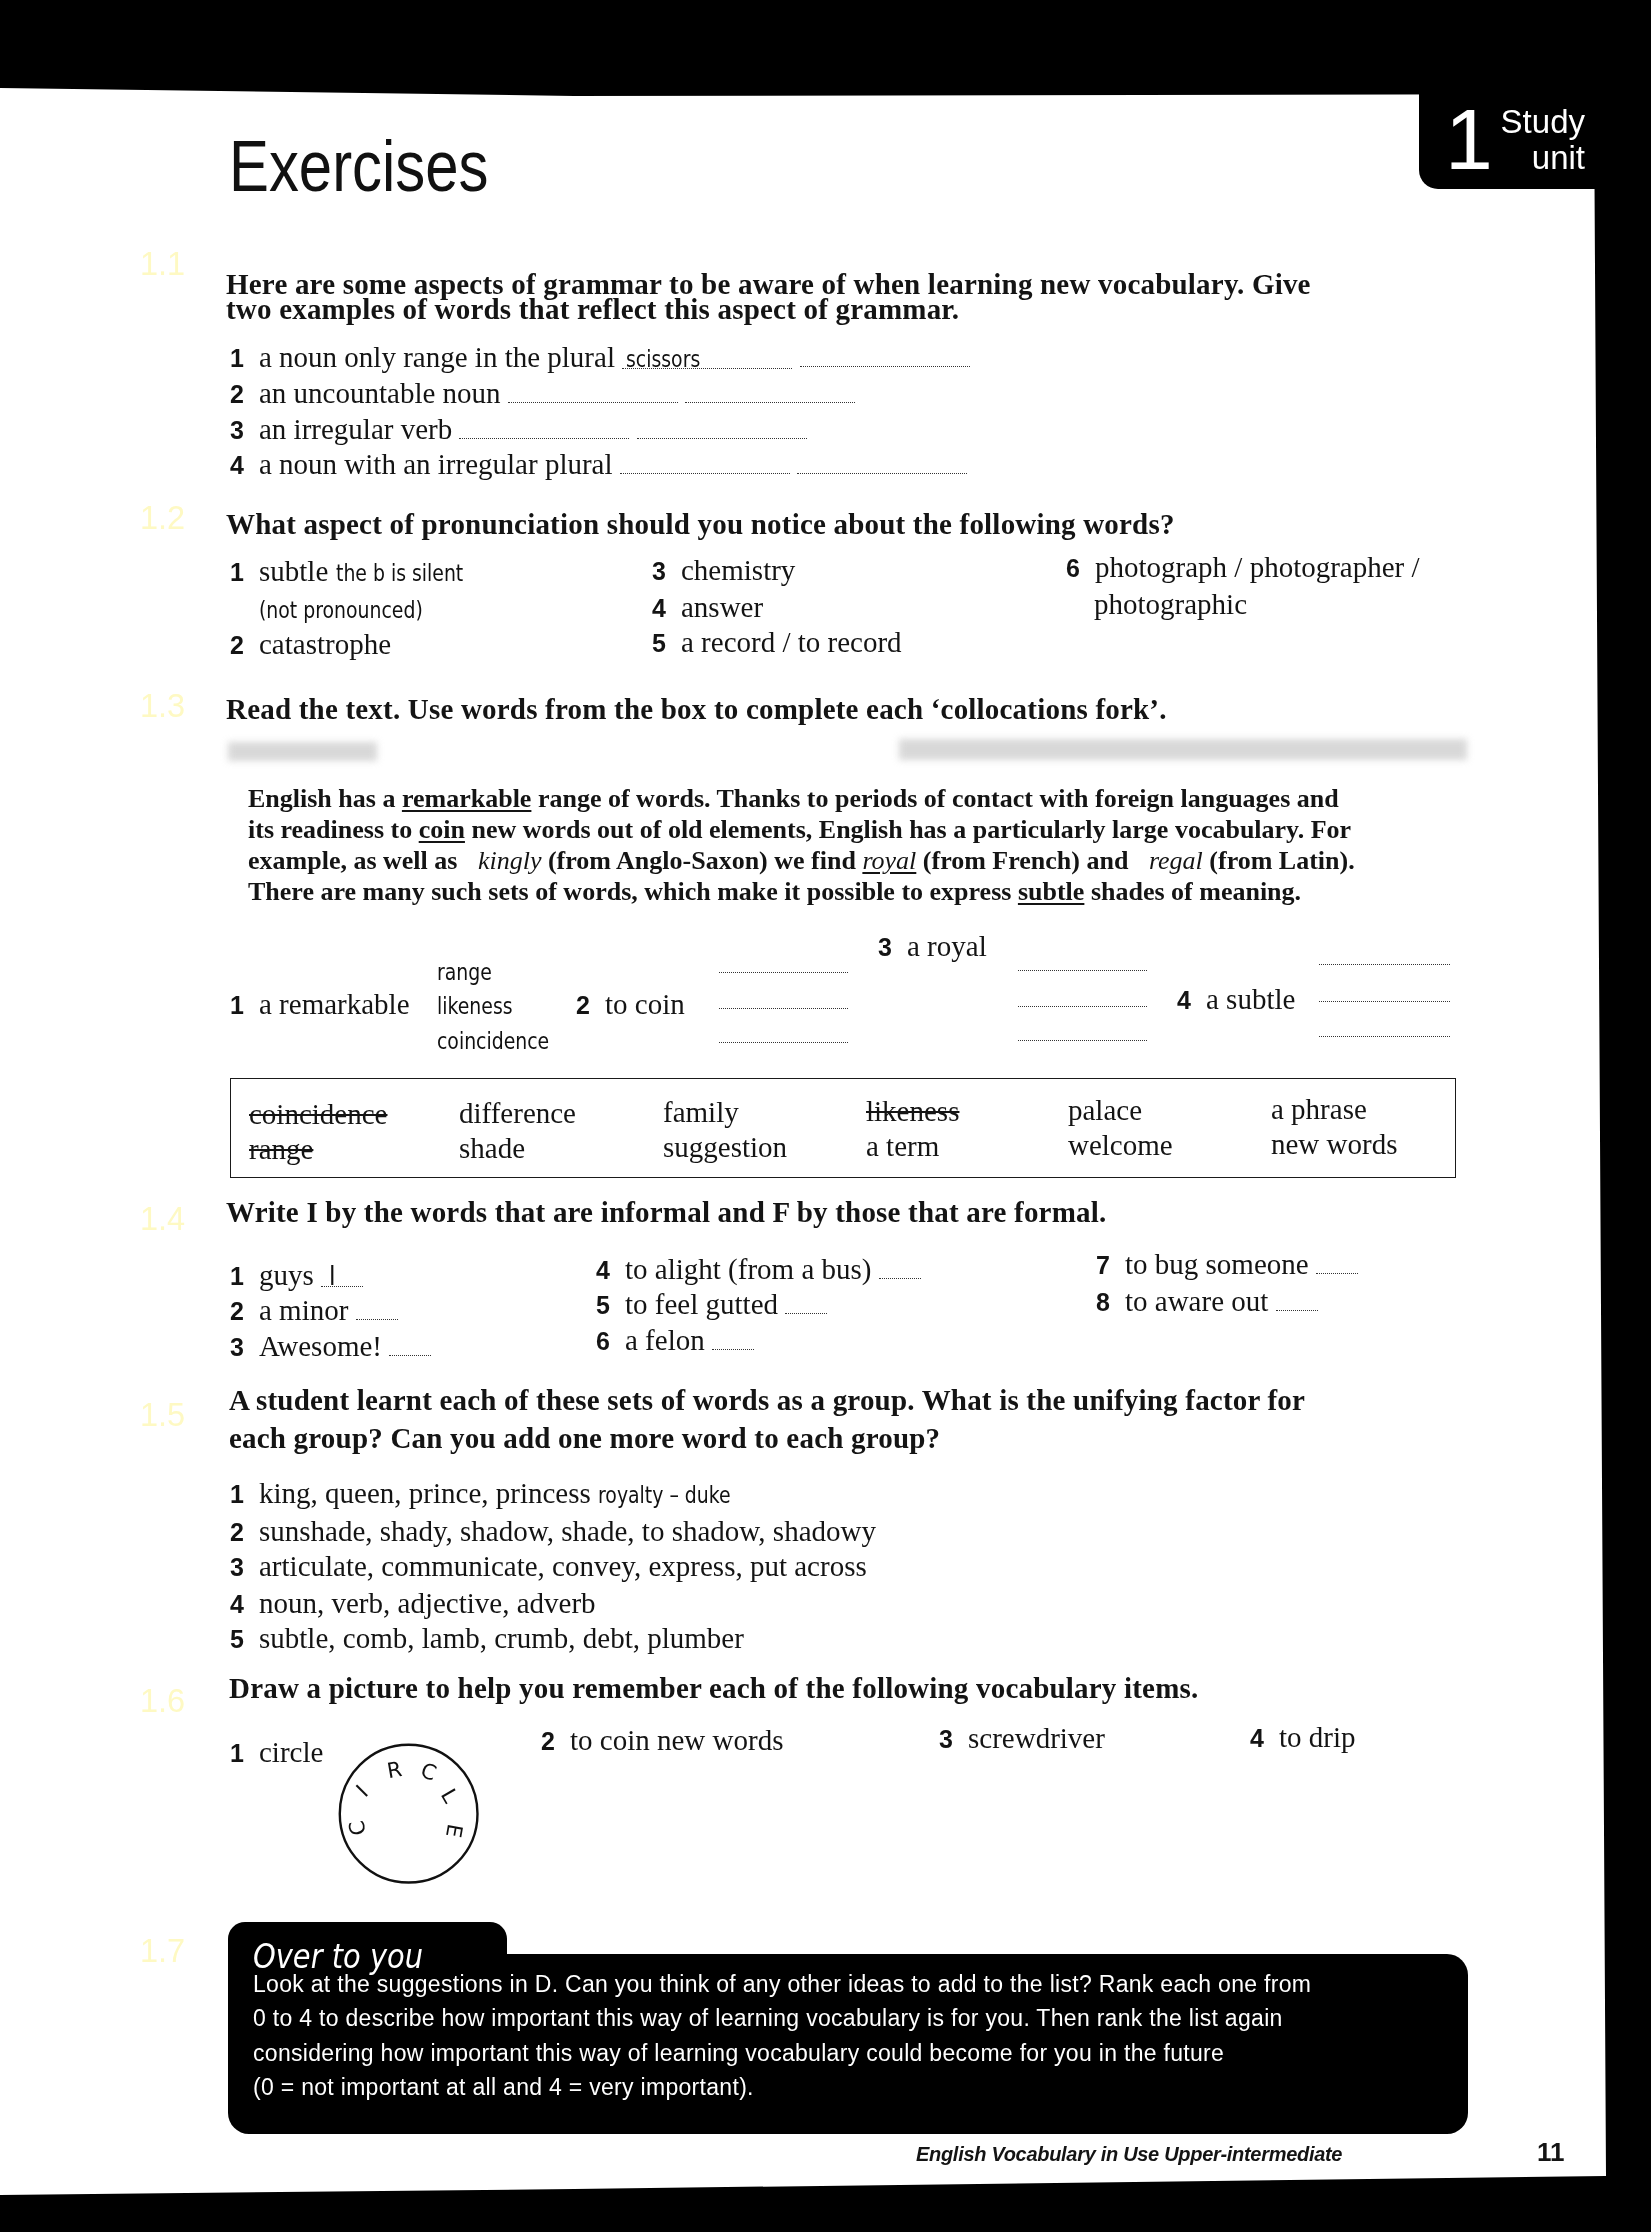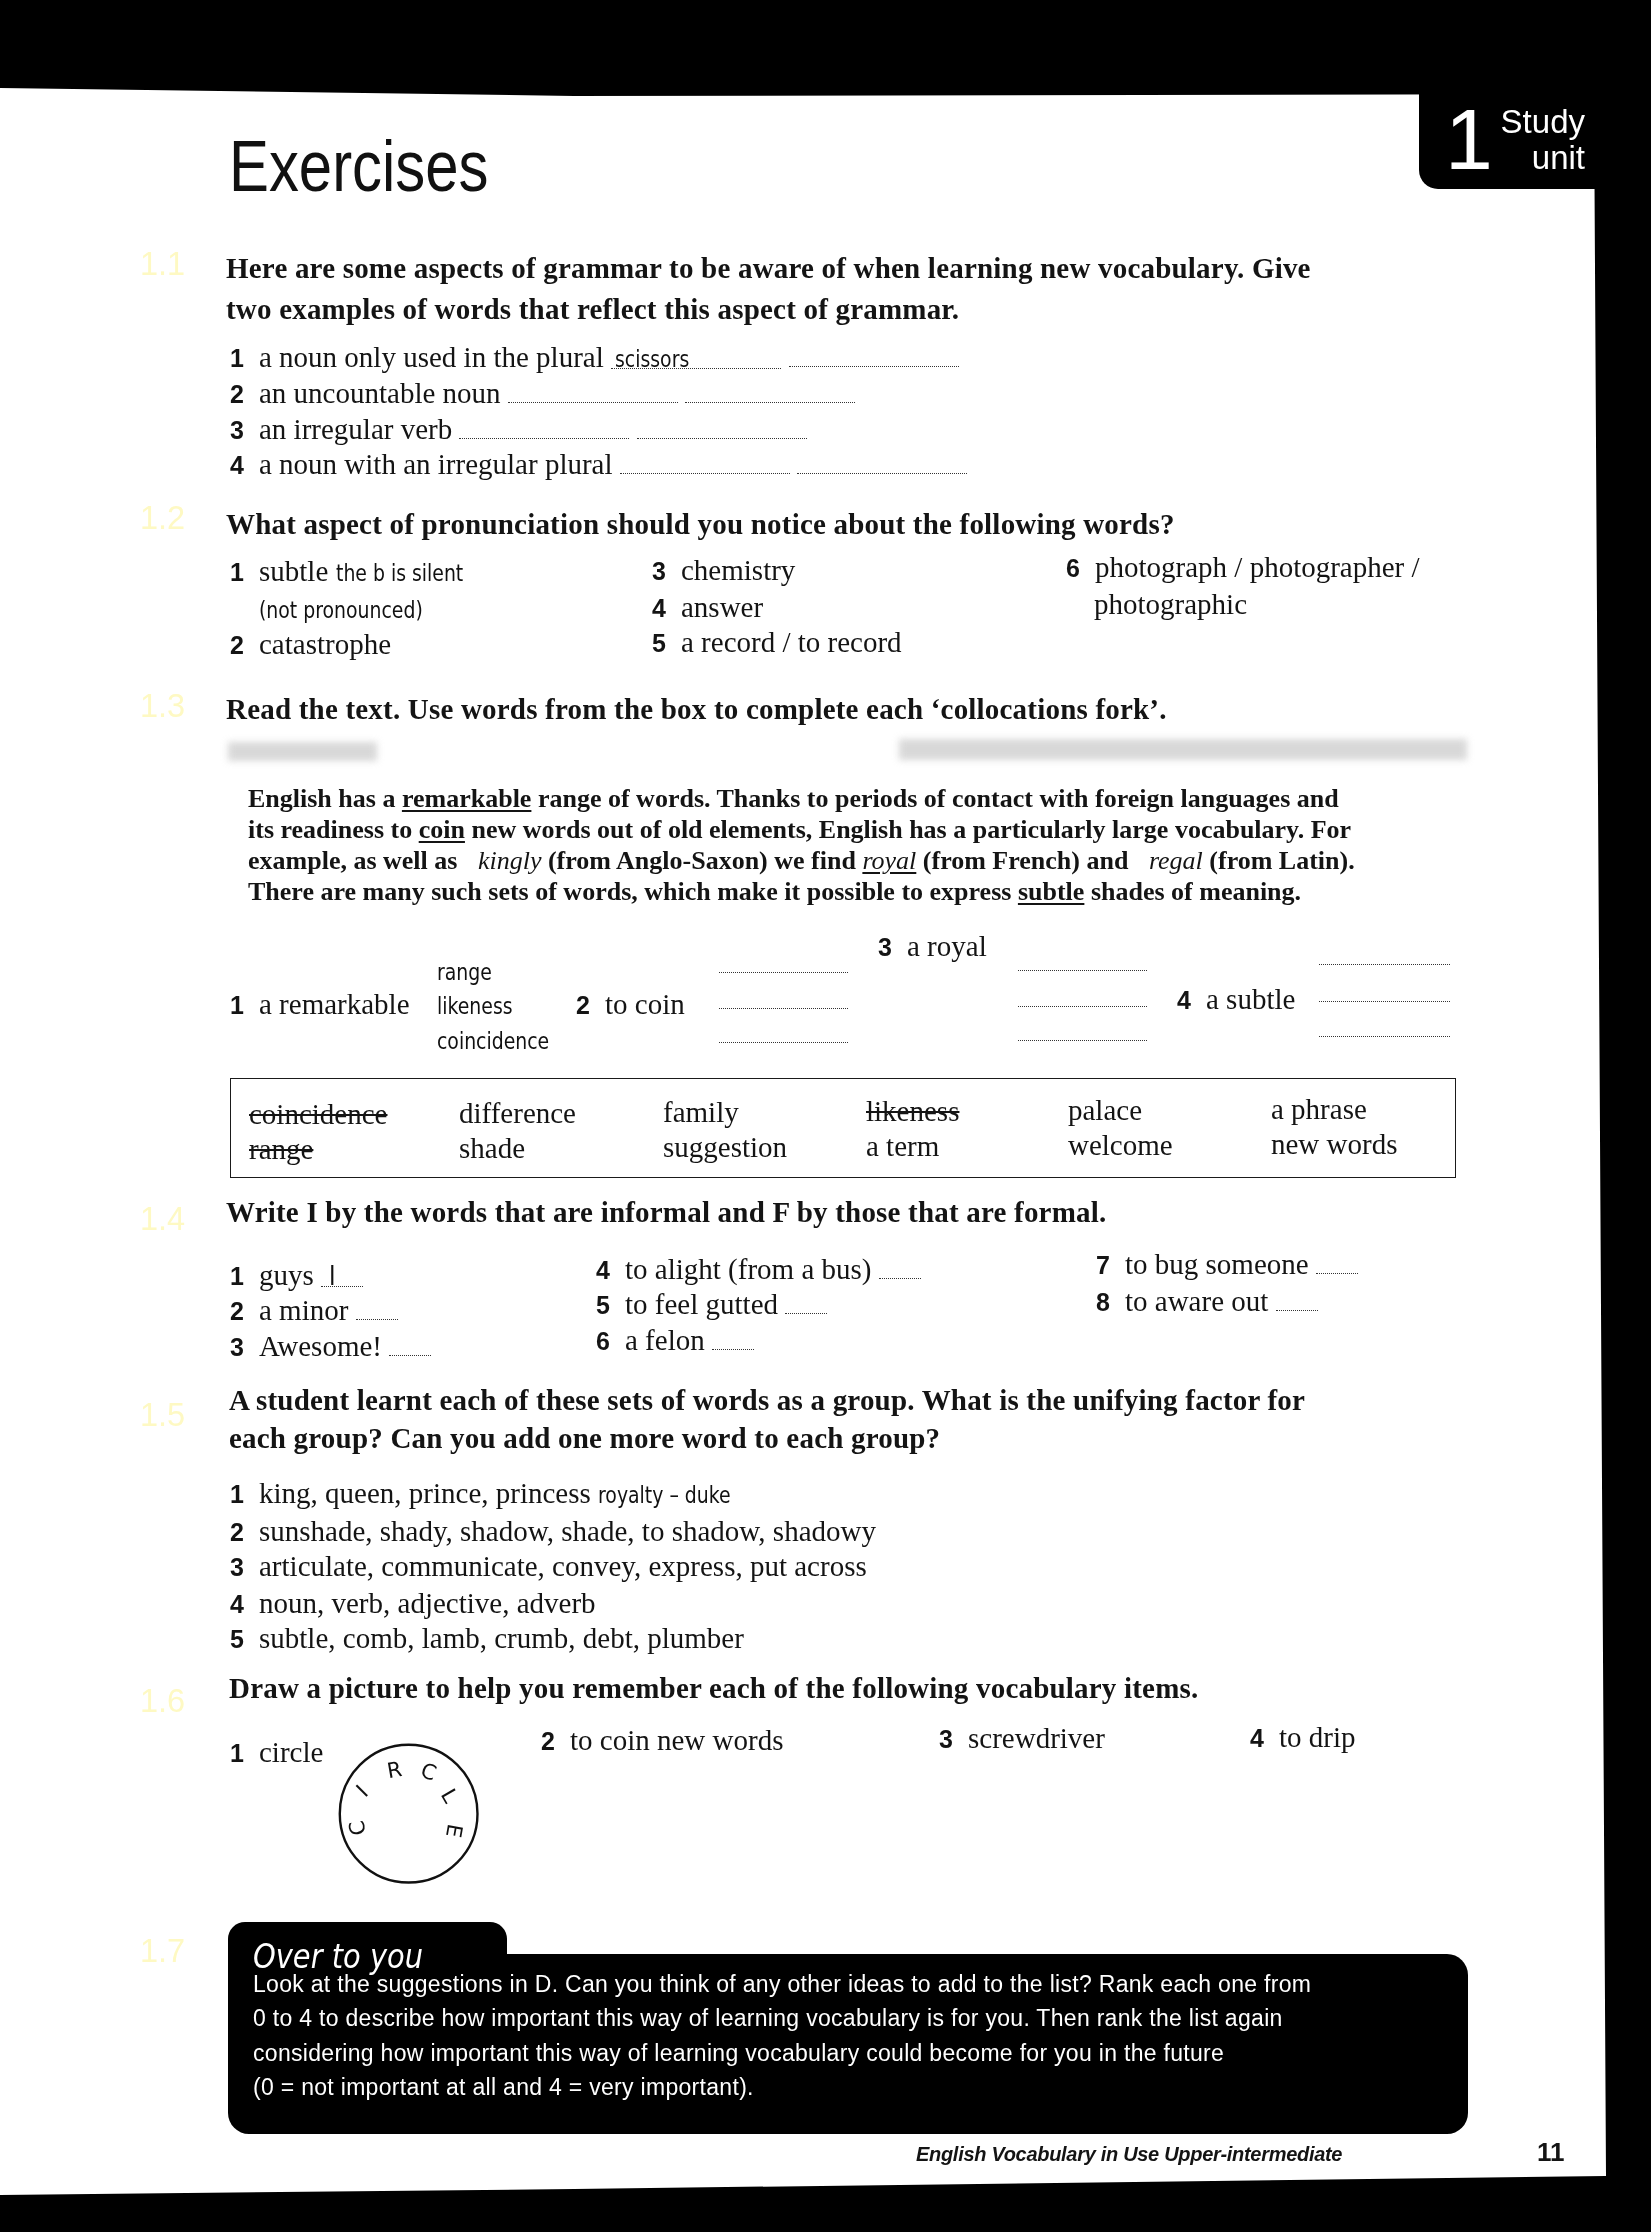--- a/index.html
+++ b/index.html
@@ -88,25 +88,25 @@
 <div class="page"></div>
 
 <div class="unit-tab"></div>
 <div class="unit-num">1</div>
 <div class="unit-label" style="top:105px">Study</div>
 <div class="unit-label" style="top:141px">unit</div>
 
 <div class="title">Exercises</div>
 
 <div class="abs sec-num" style="left:140px;top:248px">1.1</div>
-<div class="abs hd" style="left:226px;top:254px">Here are some aspects of grammar to be aware of when learning new vocabulary. Give</div>
+<div class="abs hd" style="left:226px;top:270px">Here are some aspects of grammar to be aware of when learning new vocabulary. Give</div>
 <div class="abs hd" style="left:226px;top:295px">two examples of words that reflect this aspect of grammar.</div>
 
 <div class="abs it" style="left:230px;top:343px">
-  <span class="n">1</span><span>a noun only used in the plural</span>
+  <span class="n">1</span><span>a noun only range in the plural</span>
   <span class="blank b1"><span class="hw" style="margin-left:3.8px">scissors</span></span><span class="blank b1 gap"></span>
 </div>
 <div class="abs it" style="left:230px;top:379px">
   <span class="n">2</span><span>an uncountable noun</span>
   <span class="blank b1"></span><span class="blank b1 gap"></span>
 </div>
 <div class="abs it" style="left:230px;top:415px">
   <span class="n">3</span><span>an irregular verb</span>
   <span class="blank b1"></span><span class="blank b1 gap"></span>
 </div>

